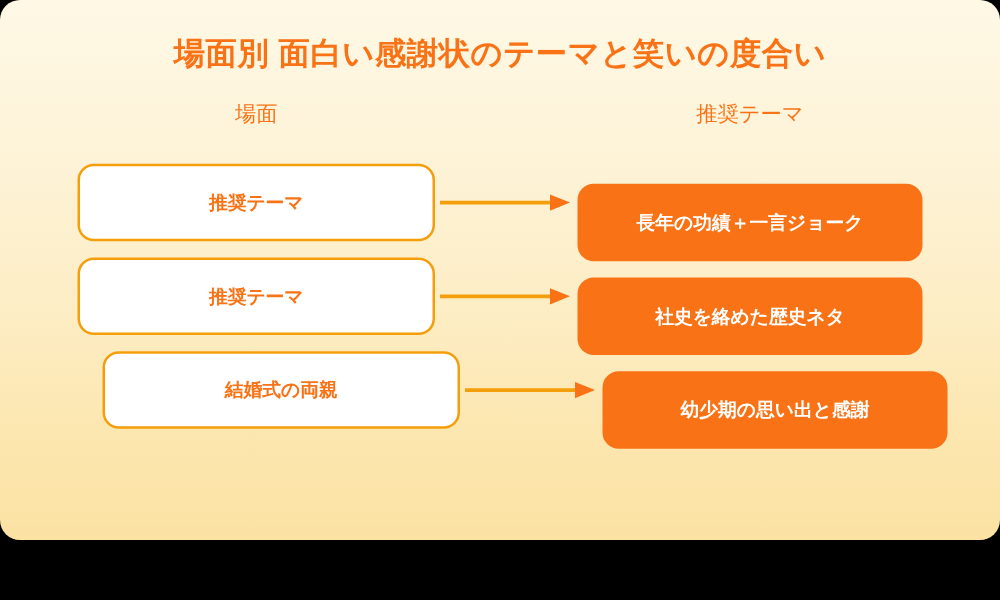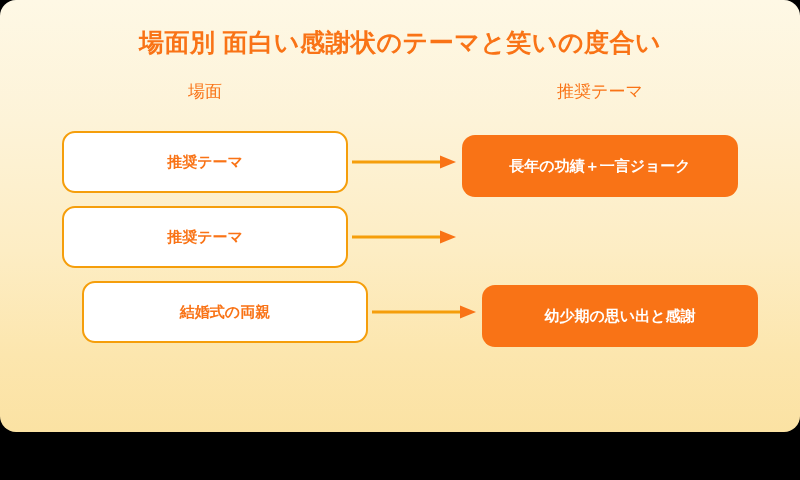--- a/index.html
+++ b/index.html
@@ -88,21 +88,21 @@
   .scene-label {
     font-size: 15px;
     font-weight: 700;
     color: #F97316;
     white-space: nowrap;
   }
 
   .theme-box {
     position: absolute;
     left: 462px;
-    top: 4px;
+    top: 16px;
     width: 276px;
     height: 62px;
     box-sizing: border-box;
     background: #F97316;
     border-radius: 13px;
     display: flex;
     align-items: center;
     justify-content: center;
   }
   .theme-label {
@@ -149,20 +149,23 @@
 
 
     <div class="row">
       <div class="scene-box">
         <span class="scene-label">推奨テーマ</span>
       </div>
       <svg class="arrow" viewBox="0 0 104 16">
         <line x1="0" y1="8" x2="90" y2="8" stroke="#F59E0B" stroke-width="3"></line>
         <polygon points="88,1.5 104,8 88,14.5" fill="#F97316"></polygon>
       </svg>
+      <div class="theme-box">
+        <span class="theme-label">社史を絡めた歴史ネタ</span>
+      </div>
     </div>
 
     <div class="row">
       <div class="scene-box">
         <span class="scene-label">結婚式の両親</span>
       </div>
       <svg class="arrow" viewBox="0 0 104 16">
         <line x1="0" y1="8" x2="90" y2="8" stroke="#F59E0B" stroke-width="3"></line>
         <polygon points="88,1.5 104,8 88,14.5" fill="#F97316"></polygon>
       </svg>

